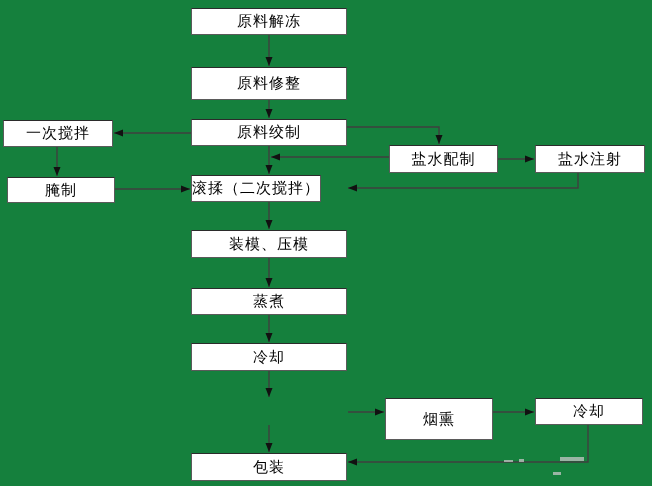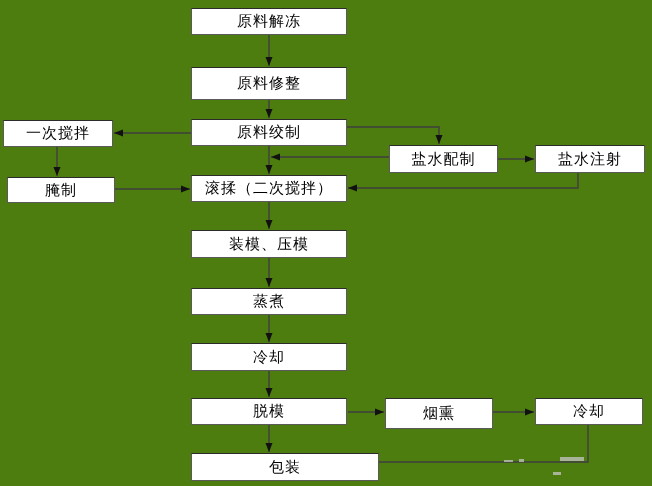--- a/index.html
+++ b/index.html
@@ -1,19 +1,19 @@
 <!DOCTYPE html>
 <html><head>
 <meta charset="utf-8">
 <style>
   html,body{margin:0;padding:0;background:#ffffff;}
   #stage{
     position:relative;
     width:652px;height:486px;
-    background:#4d7c0f;
+    background:#15803d;
     font-family:"Liberation Serif","DejaVu Serif",serif;
     overflow:hidden;
   }
   #wires{position:absolute;left:0;top:0;width:652px;height:486px;}
   .node{
     position:absolute;
     box-sizing:border-box;
     background:#ffffff;
     border:1px solid #5a5a5a;
     border-top-color:#2b2b2b;
@@ -75,21 +75,21 @@
   </div>
 
   <div class="node" style="left:191px;top:119px;width:156px;height:27px">
     <span>原料绞制</span>
   </div>
 
   <div class="node" style="left:7px;top:177px;width:108px;height:26px">
     <span>腌制</span>
   </div>
 
-  <div class="node" style="left:191px;top:175px;width:156px;height:27px">
+  <div class="node" style="left:191px;top:175px;width:130px;height:27px">
     <span>滚揉（二次搅拌）</span>
   </div>
 
   <div class="node" style="left:535px;top:145px;width:110px;height:28px">
     <span>盐水注射</span>
   </div>
 
   <div class="node" style="left:389px;top:145px;width:109px;height:28px">
     <span>盐水配制</span>
   </div>
@@ -99,33 +99,30 @@
   </div>
 
   <div class="node" style="left:191px;top:230px;width:156px;height:28px">
     <span>装模、压模</span>
   </div>
 
   <div class="node" style="left:191px;top:343px;width:156px;height:28px">
     <span>冷却</span>
   </div>
 
-  <div class="node" style="left:191px;top:398px;width:156px;height:27px">
-    <span>脱模</span>
-  </div>
 
-  <div class="node" style="left:385px;top:398px;width:108px;height:31px">
+  <div class="node" style="left:385px;top:398px;width:108px;height:42px">
     <span>烟熏</span>
   </div>
 
   <div class="node" style="left:535px;top:398px;width:108px;height:27px">
     <span>冷却</span>
   </div>
 
-  <div class="node" style="left:191px;top:453px;width:188px;height:28px">
+  <div class="node" style="left:191px;top:453px;width:156px;height:28px">
     <span>包装</span>
   </div>
 
   <div class="smudge" style="left:504px;top:460px;width:9px;height:2px"></div>
   <div class="smudge" style="left:519px;top:459px;width:5px;height:3px"></div>
   <div class="smudge" style="left:560px;top:457px;width:24px;height:4px"></div>
   <div class="smudge" style="left:553px;top:472px;width:8px;height:3px"></div>
 
 </div>
 

